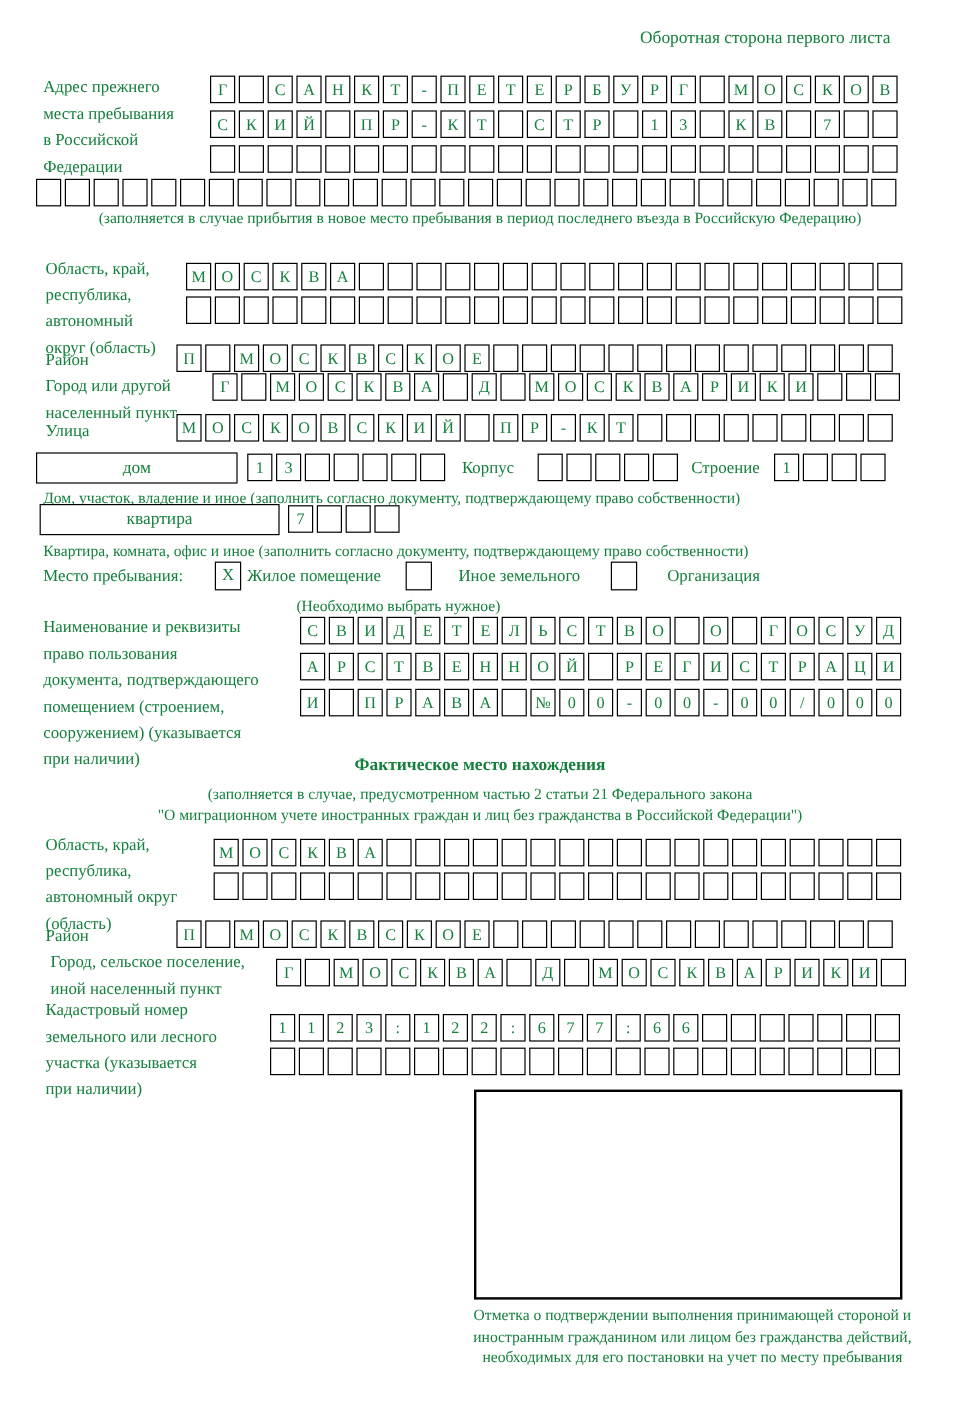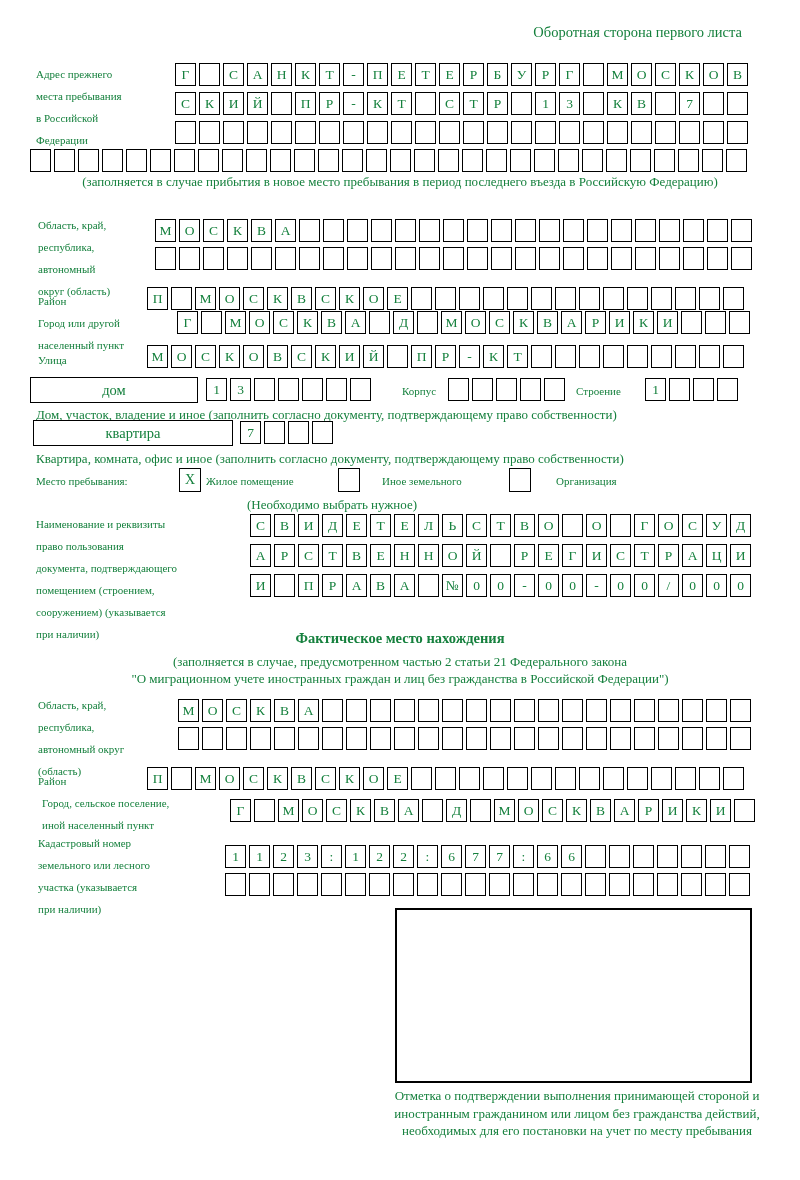--- a/index.html
+++ b/index.html
@@ -1,19 +1,19 @@
 <!DOCTYPE html>
 <html><head>
 <meta charset="utf-8">
 <style>
   html,body{margin:0;padding:0;background:#fff;}
   .page{position:relative;width:800px;height:1180px;background:#fff;color:#15803d;
         font-family:"Liberation Serif","DejaVu Serif",serif;overflow:hidden;}
   .abs{position:absolute;white-space:nowrap;}
-  .lbl{font-size:11px;line-height:22px;}
+  .lbl{font-size:14px;line-height:22px;}
   .lbl div{line-height:22px;}
   .note{font-size:13px;}
   .center{left:0;width:800px;text-align:center;white-space:normal;}
   .h-bold{font-weight:bold;font-size:15px;}
   .boxrow{position:absolute;display:flex;}
   .cb{flex:0 0 auto;width:21px;height:23px;margin-right:3px;border:1.6px solid #000;
       box-sizing:border-box;display:flex;align-items:center;justify-content:center;
       font-size:13.5px;background:#fff;}
   .wrect{position:absolute;border:1.6px solid #000;box-sizing:border-box;
          display:flex;align-items:center;justify-content:center;font-size:14.5px;background:#fff;}
@@ -302,21 +302,21 @@
   </div>
   <div class="boxrow" style="left:206px;top:378px;">
       <span class="cb">1</span>
       <span class="cb">3</span>
       <span class="cb"></span>
       <span class="cb"></span>
       <span class="cb"></span>
       <span class="cb"></span>
       <span class="cb"></span>
     </div>
-  <div class="abs lbl" style="left:385px;top:380px;margin-left:17px;">Корпус</div>
+  <div class="abs lbl" style="left:385px;top:380px;">Корпус</div>
   <div class="boxrow" style="left:448px;top:378px;">
       <span class="cb"></span>
       <span class="cb"></span>
       <span class="cb"></span>
       <span class="cb"></span>
       <span class="cb"></span>
     </div>
   <div class="abs lbl" style="left:576px;top:380px;">Строение</div>
   <div class="boxrow" style="left:645px;top:378px;">
       <span class="cb">1</span>

